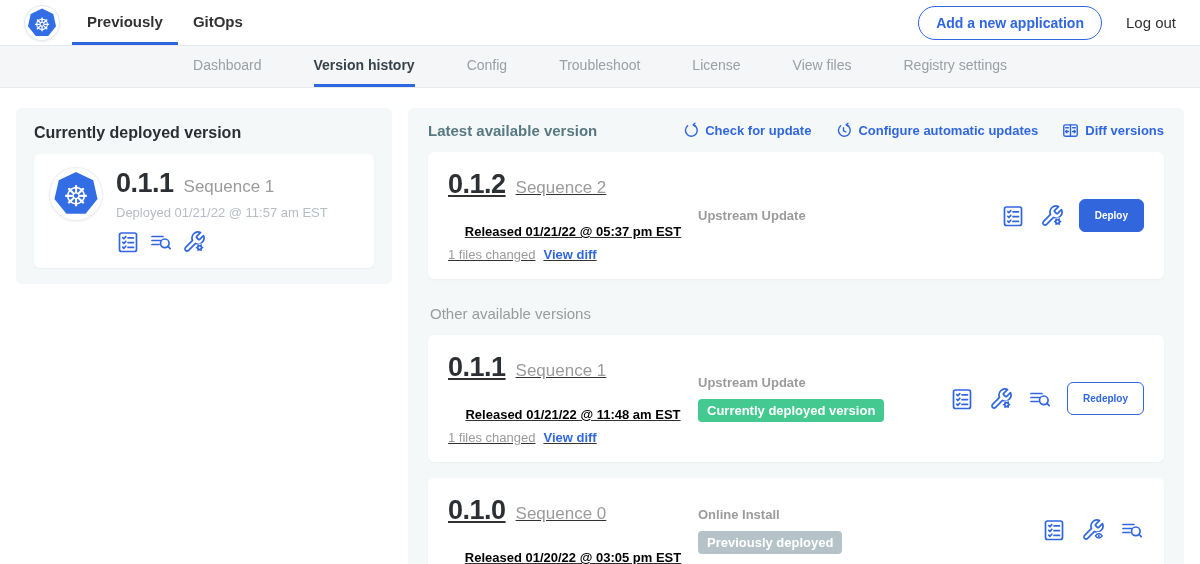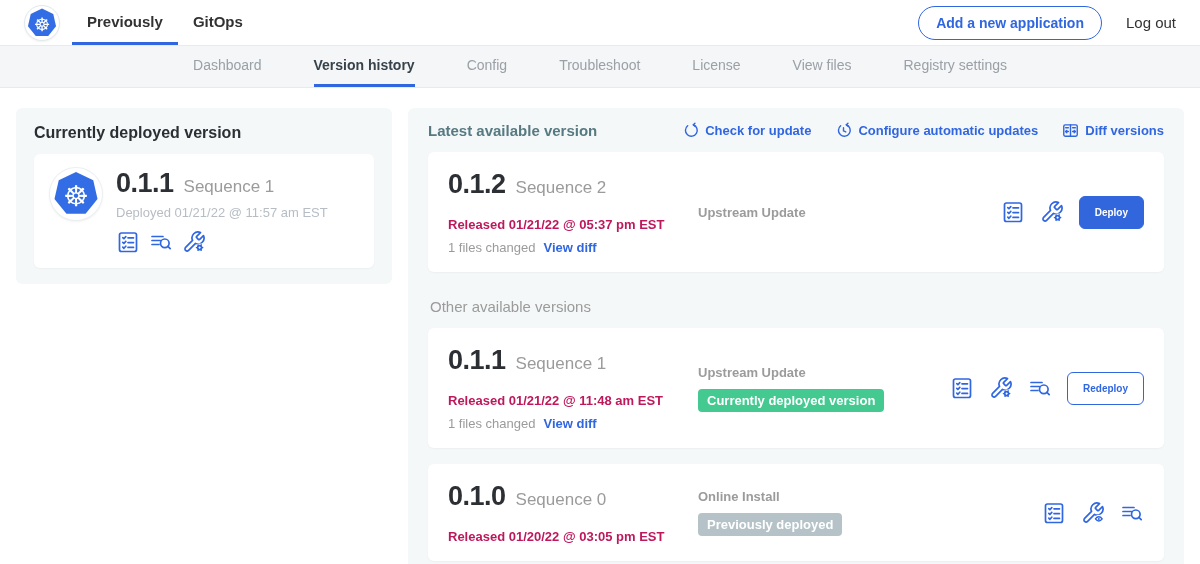--- a/index.html
+++ b/index.html
@@ -55,23 +55,23 @@
   .panel-head { display:flex; align-items:center; }
   .panel-title { font-size:15px; font-weight:600; color:#577981; }
   .panel-actions { margin-left:auto; display:flex; align-items:center; gap:24px; }
   .panel-action { display:flex; align-items:center; gap:6px; color:#3066e0;
     font-size:13px; font-weight:700; cursor:pointer; }
   .other-title { margin:26px 2px 12px 2px; font-size:15px; color:#9b9b9b; }
 
   .version-card { margin-top:13px; background:#fff; border-radius:6px;
     padding:17px 20px; display:flex; align-items:center;
     box-shadow:0 1px 2px rgba(0,0,0,.04); }
-  .vc-info { width:250px; flex:0 0 250px; }
+  .vc-info { width:250px; flex:0 0 250px;text-decoration:underline; }
   .vc-version-row { display:flex; align-items:baseline; gap:10px; }
-  .released { margin-top:17px; font-size:13px; font-weight:600; color:#be185d; }
+  .released { margin-top:24px; font-size:13px; font-weight:600; color:#000000;text-align:center; }
   .files-row { margin-top:8px; font-size:13px; color:#9b9b9b; display:flex; gap:8px; }
   .view-diff { color:#3066e0; font-weight:700; cursor:pointer; }
   .vc-source { width:250px; flex:0 0 250px; }
   .source-label { font-size:13px; font-weight:700; color:#9b9b9b; }
   .badge { display:inline-block; margin-top:9px; padding:4px 9px; border-radius:4px;
     color:#fff; font-size:13px; font-weight:700; }
   .badge-green { background:#44c990; }
   .badge-gray  { background:#b5c3c8; }
   .vc-actions { margin-left:auto; display:flex; align-items:center; gap:15px; }
   .btn { font-family:inherit; font-size:10px; font-weight:700; padding:10px 15px;

